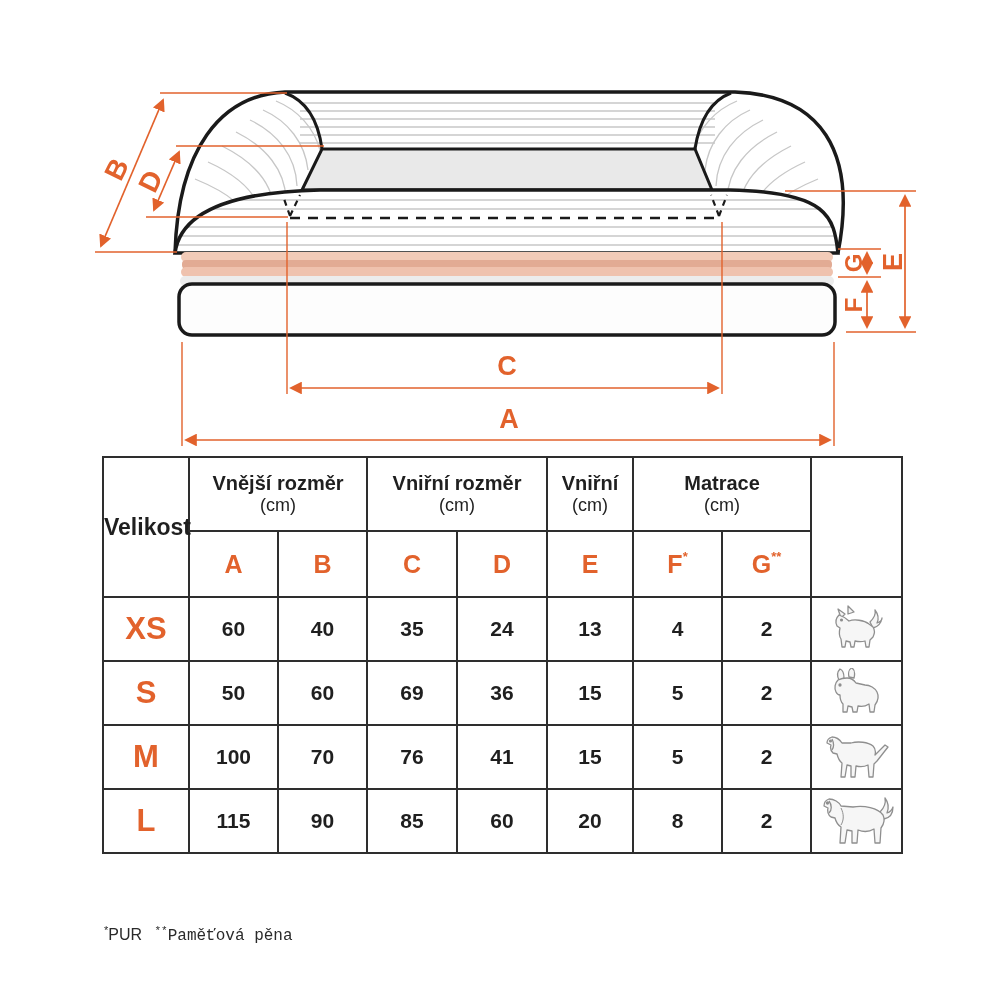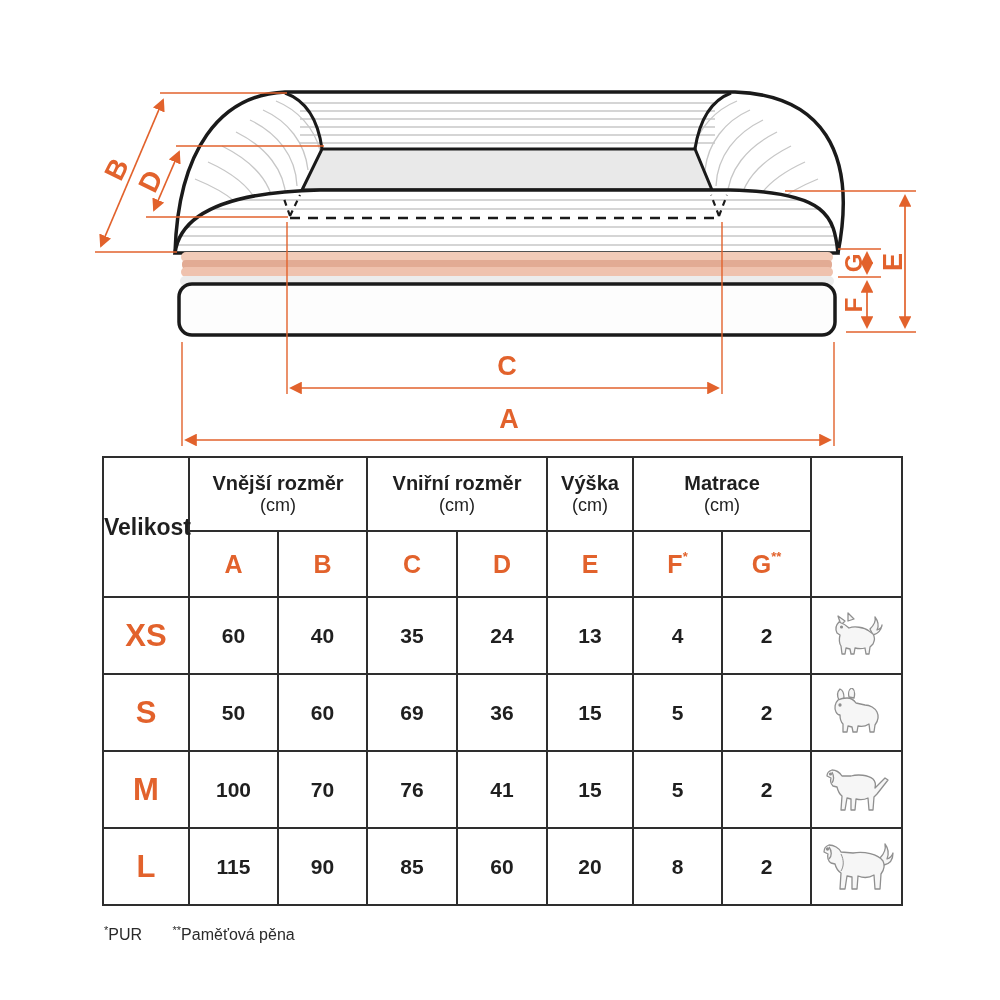--- a/index.html
+++ b/index.html
@@ -13,34 +13,34 @@
     position:absolute;left:102px;top:456px;width:801px;border-collapse:collapse;
     table-layout:fixed;
   }
   table.size-table td, table.size-table th{
     border:2px solid #2e2e2e;text-align:center;vertical-align:middle;padding:0;
   }
   .col-size{width:86px;}.col-a{width:89px;}.col-b{width:89px;}.col-c{width:90px;}
   .col-d{width:90px;}.col-e{width:86px;}.col-f{width:89px;}.col-g{width:89px;}.col-dog{width:91px;}
   tr.group-row{height:74px;}
   tr.letter-row{height:66px;}
-  tr.data-row{height:77px;}
+  tr.data-row{height:64px;}
   .corner-cell{font-size:23px;font-weight:bold;color:#1f1f1f;}
   .group-label{font-size:20px;font-weight:bold;color:#1f1f1f;line-height:1.15;}
   .group-unit{font-size:18px;font-weight:normal;color:#1f1f1f;}
   .letter-cell{font-size:25px;font-weight:bold;color:#E2622C;}
   .letter-cell sup{font-size:13px;position:relative;top:-2px;}
   .size-cell{font-size:31px;font-weight:bold;color:#E2622C;}
   .num-cell{font-size:21px;color:#1f1f1f;font-weight:bold;}
   .dog-cell svg{display:block;margin:0 auto;}
   .footnote{
     position:absolute;left:104px;top:924px;font-size:16px;color:#2a2a2a;
   }
   .footnote sup{font-size:11px;}
-  .footnote .fn2{margin-left:26px;}
+  .footnote .fn2{margin-left:8px;font-family:Liberation Mono, monospace;}
 </style>
 </head>
 <body>
 
 <div class="page">
 
   <div class="diagram-wrap">
     <svg width="1000" height="455" viewBox="0 0 1000 455">
       <defs>
         <marker id="ah" viewBox="0 0 10 10" refX="8.5" refY="5" markerWidth="7.5" markerHeight="7.5" orient="auto-start-reverse">
@@ -171,21 +171,21 @@
       <th class="corner-cell" rowspan="2">Velikost</th>
       <th colspan="2">
         <div class="group-label">Vnější rozměr</div>
         <div class="group-unit">(cm)</div>
       </th>
       <th colspan="2">
         <div class="group-label">Vniřní rozměr</div>
         <div class="group-unit">(cm)</div>
       </th>
       <th>
-        <div class="group-label">Výška</div>
+        <div class="group-label">Vniřní</div>
         <div class="group-unit">(cm)</div>
       </th>
       <th colspan="2">
         <div class="group-label">Matrace</div>
         <div class="group-unit">(cm)</div>
       </th>
       <th rowspan="2"></th>
     </tr>
     <tr class="letter-row">
       <td class="letter-cell"><span>A</span><sup></sup></td>

